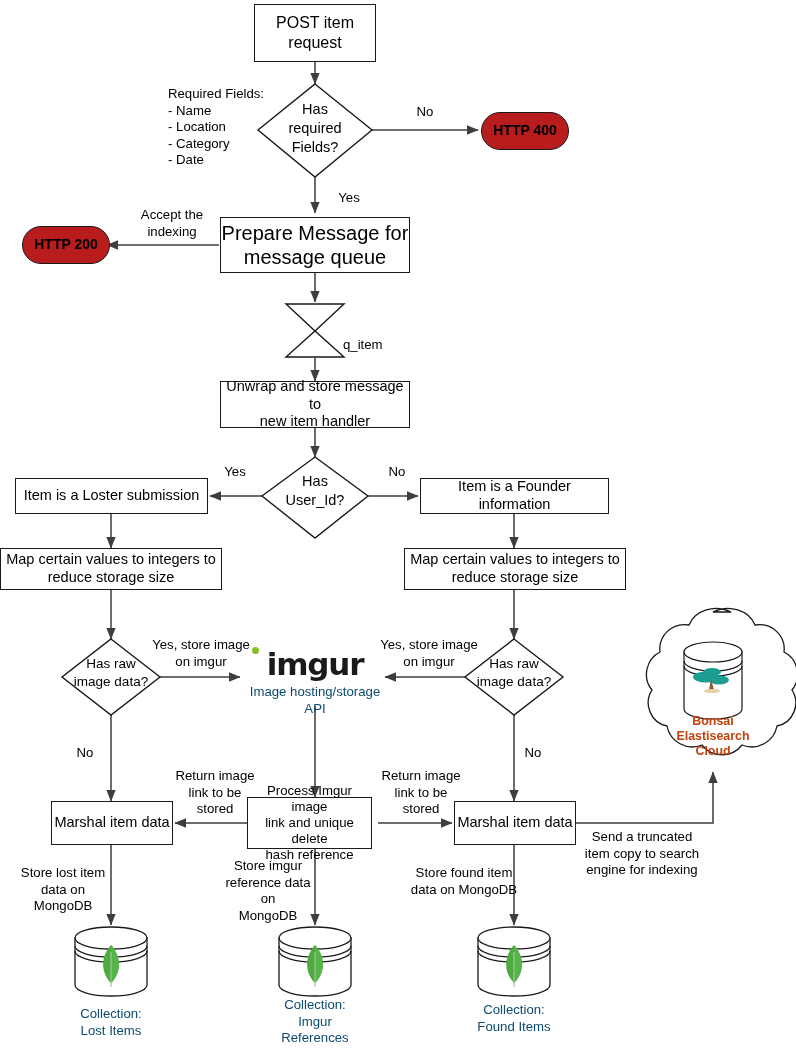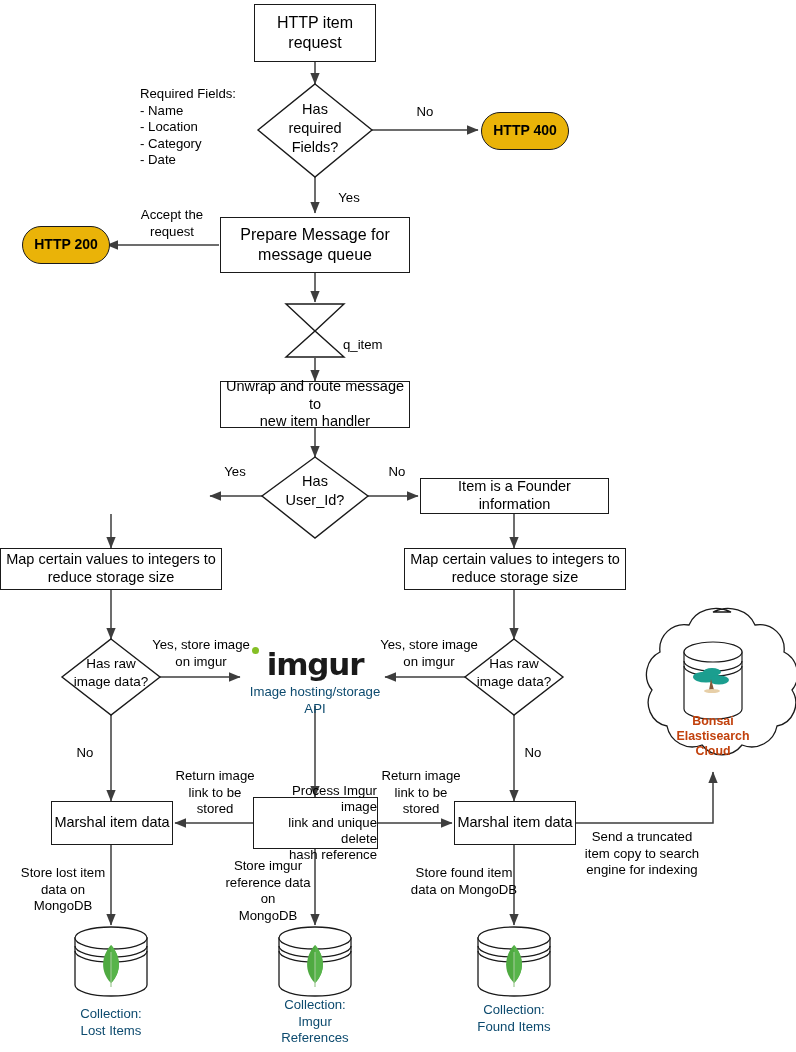--- a/index.html
+++ b/index.html
@@ -34,34 +34,34 @@
     line-height: 1.22;
   }
   .box {
     border: 1.4px solid #1a1a1a;
     background: #ffffff;
     font-size: 14.5px;
   }
   .box.small { font-size: 13.2px; }
   .pill {
     border: 1.4px solid #1a1a1a;
-    background: #eab308;
+    background: #b91c1c;
     border-radius: 999px;
     font-size: 14px;
     font-weight: bold;
   }
   .label {
     position: absolute;
     color: #000000;
     font-size: 13.2px;
     line-height: 1.25;
     text-align: center;
     white-space: pre-line;
   }
-  .label.left { text-align: left; }
+  .label.left { text-align: left; margin-left: 28px; }
   .diamond-text {
     position: absolute;
     text-align: center;
     font-size: 14.5px;
     line-height: 1.3;
     color: #000;
     white-space: pre-line;
   }
   .logo-imgur {
     position: absolute;
@@ -243,21 +243,21 @@
       <path d="M478,951 A36,11 0 0 0 550,951" fill="none"></path>
     </g>
     <g>
       <path d="M514,945 C524,956 525,972 514,983 C503,972 504,956 514,945 Z" fill="#4faa41"></path>
       <path d="M514,945 C524,956 525,972 514,983 Z" fill="#57b44a"></path>
       <line x1="514" y1="952" x2="514" y2="987" stroke="#9bc88f" stroke-width="1.2"></line>
     </g>
   </svg>
 
   <div class="node box" style="left:254px; top:4px; width:122px; height:58px;">
-    <span style="white-space:pre-line; font-size:16px;">HTTP item
+    <span style="white-space:pre-line; font-size:16px;">POST item
 request</span>
   </div>
 
   <div class="label left" style="left:140px; top:86px; width:120px;">Required Fields:
 - Name
 - Location
 - Category
 - Date</div>
 
   <div class="diamond-text" style="left:265px; top:100px; width:100px;">Has
@@ -266,46 +266,49 @@
 
   <div class="label" style="left:400px; top:104px; width:50px;">No</div>
 
   <div class="node pill" style="left:481px; top:112px; width:88px; height:38px;">
     <span>HTTP 400</span>
   </div>
 
   <div class="label" style="left:327px; top:190px; width:44px;">Yes</div>
 
   <div class="label" style="left:120px; top:207px; width:104px;">Accept the
-request</div>
+indexing</div>
 
   <div class="node pill" style="left:22px; top:226px; width:88px; height:38px;">
     <span>HTTP 200</span>
   </div>
 
   <div class="node box" style="left:220px; top:217px; width:190px; height:56px;">
-    <span style="white-space:pre-line; font-size:16px;">Prepare Message for
+    <span style="white-space:pre-line; font-size:20px;">Prepare Message for
 message queue</span>
   </div>
 
   <div class="label" style="left:343px; top:337px; width:60px; text-align:left;">q_item</div>
 
 
   <div class="node box" style="left:220px; top:381px; width:190px; height:47px;">
-    <span style="white-space:pre-line;">Unwrap and route message to
+    <span style="white-space:pre-line;">Unwrap and store message to
 new item handler</span>
   </div>
 
   <div class="diamond-text" style="left:265px; top:472px; width:100px;">Has
 User_Id?</div>
 
   <div class="label" style="left:214px; top:464px; width:42px;">Yes</div>
 
   <div class="label" style="left:376px; top:464px; width:42px;">No</div>
 
+  <div class="node box" style="left:15px; top:478px; width:193px; height:36px;">
+    <span>Item is a Loster submission</span>
+  </div>
 
   <div class="node box" style="left:420px; top:478px; width:189px; height:36px;">
     <span>Item is a Founder information</span>
   </div>
 
   <div class="node box" style="left:0px; top:548px; width:222px; height:42px;">
     <span style="white-space:pre-line;">Map certain values to integers to
 reduce storage size</span>
   </div>
 
@@ -342,21 +345,21 @@
 stored</div>
 
   <div class="label" style="left:380px; top:768px; width:82px;">Return image
 link to be
 stored</div>
 
   <div class="node box" style="left:51px; top:801px; width:122px; height:44px;">
     <span>Marshal item data</span>
   </div>
 
-  <div class="node box small" style="left:253px; top:797px; width:125px; height:52px;text-align:right;">
+  <div class="node box small" style="left:247px; top:797px; width:125px; height:52px;">
     <span style="white-space:pre-line;">Process Imgur image
 link and unique delete
 hash reference</span>
   </div>
 
   <div class="node box" style="left:454px; top:801px; width:122px; height:44px;">
     <span>Marshal item data</span>
   </div>
 
   <div class="label" style="left:578px; top:829px; width:128px;">Send a truncated

